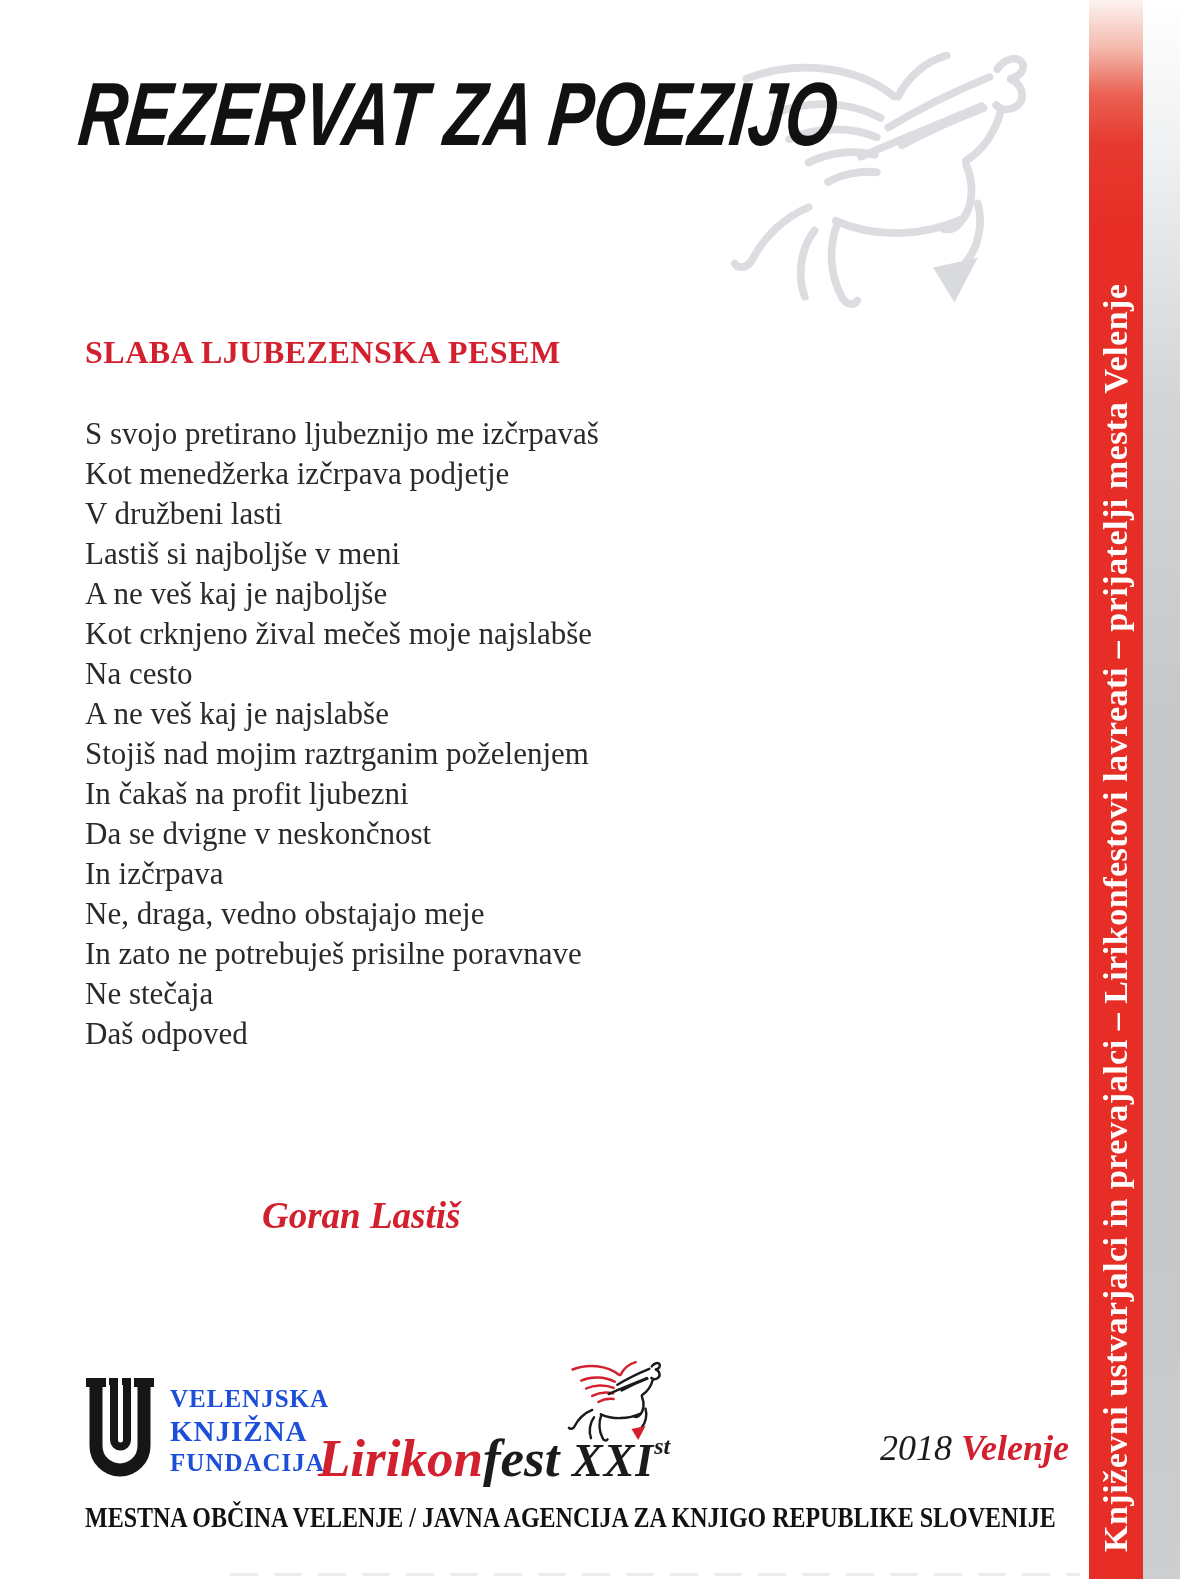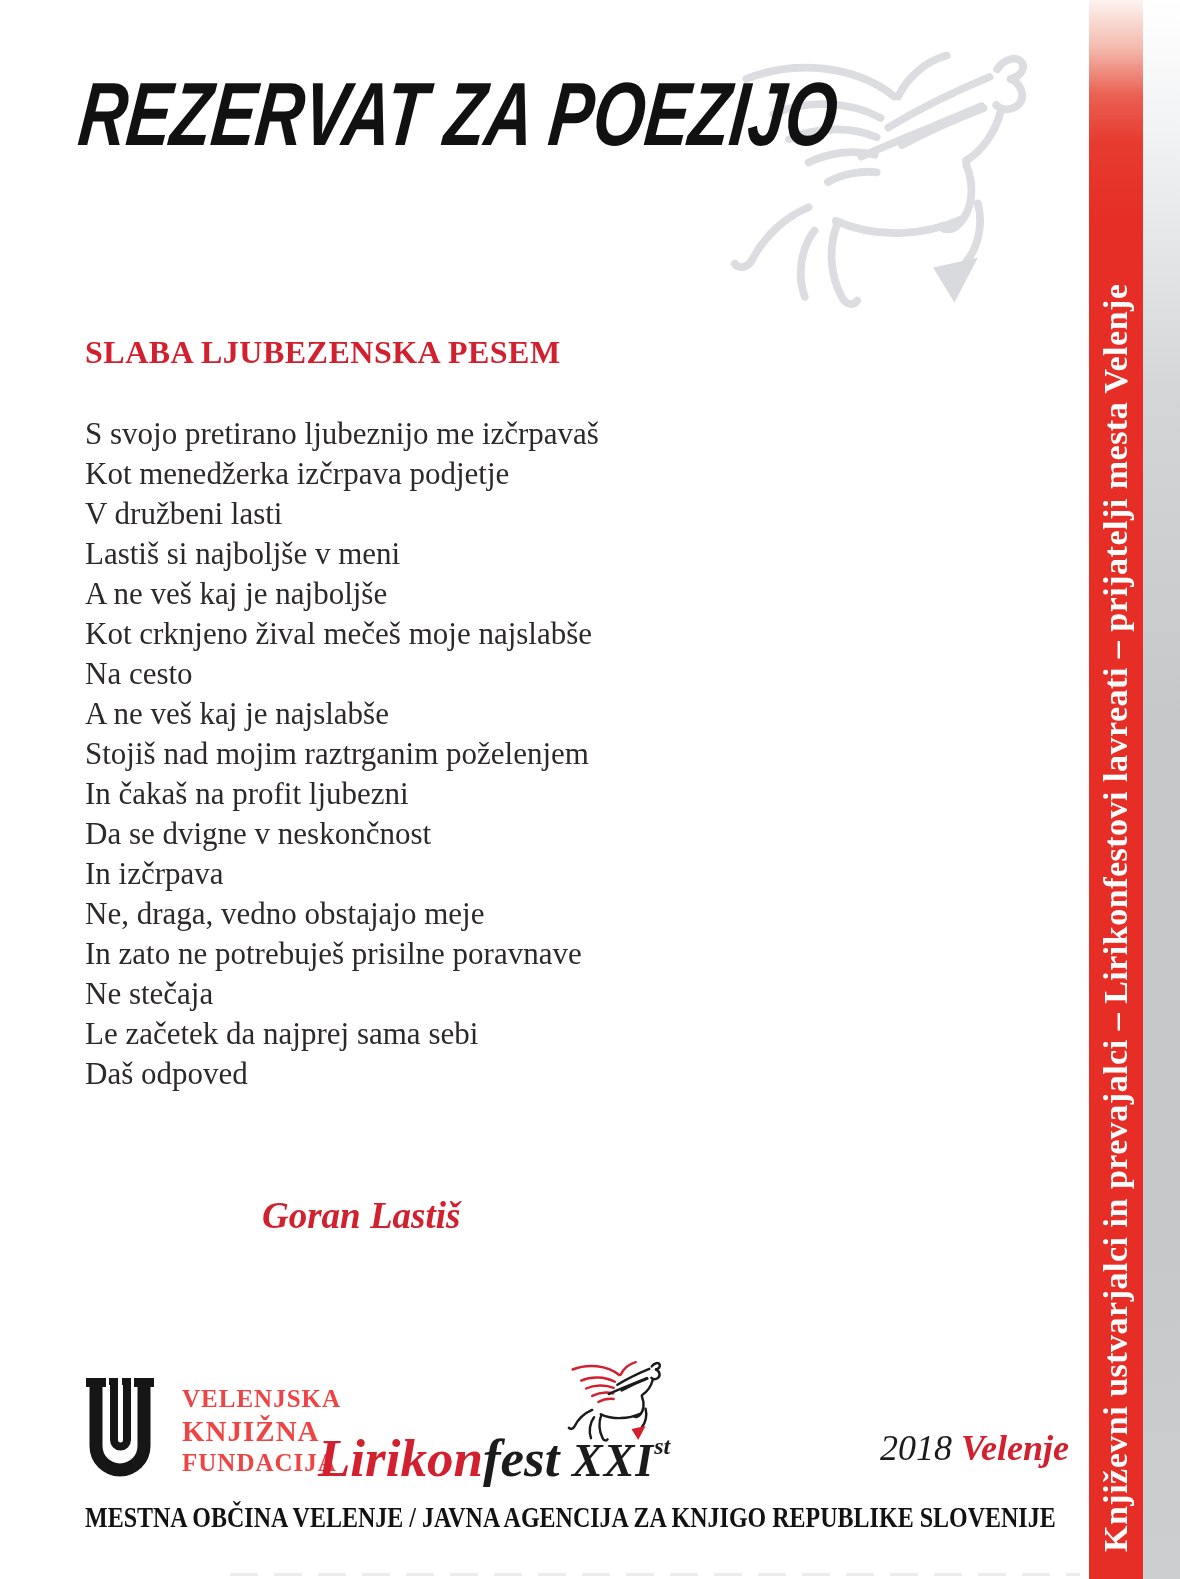--- a/index.html
+++ b/index.html
@@ -56,21 +56,21 @@
   }
   .edge-strip{
     position:absolute;top:0;bottom:0;right:0;width:37px;
     background:linear-gradient(to bottom,
       #ffffff 0%, #f2f3f4 8%, #d4d5d7 25%,
       var(--edge-gray,#c6c8ca) 45%, var(--edge-gray,#c6c8ca) 80%, #cdced0 100%);
   }
 
   
   .foundation-logo{position:absolute;left:83px;top:1374px;width:74px;height:118px;}
-  .foundation-name{position:absolute;left:170px;top:1384px;color:#ef4444;letter-spacing:1px;margin-left:12px;}
+  .foundation-name{position:absolute;left:170px;top:1384px;color:#1d4ed8;letter-spacing:1px;}
   .foundation-line1{font-size:25px;font-weight:600;line-height:30px;}
   .foundation-line2{font-size:29px;font-weight:700;line-height:34px;}
   .foundation-line3{font-size:25px;font-weight:600;line-height:30px;}
 
   .festival-logo{position:absolute;left:312px;top:1356px;width:410px;height:140px;}
   .festival-pegasus{position:absolute;left:198px;top:0;width:200px;height:92px;}
   .festival-wordmark{
     position:absolute;left:6px;top:76px;white-space:nowrap;
     font-style:italic;font-weight:700;line-height:1;
   }
@@ -163,21 +163,20 @@
     <div class="poem-line">Kot crknjeno žival mečeš moje najslabše</div>
     <div class="poem-line">Na cesto</div>
     <div class="poem-line">A ne veš kaj je najslabše</div>
     <div class="poem-line">Stojiš nad mojim raztrganim poželenjem</div>
     <div class="poem-line">In čakaš na profit ljubezni</div>
     <div class="poem-line">Da se dvigne v neskončnost</div>
     <div class="poem-line">In izčrpava</div>
     <div class="poem-line">Ne, draga, vedno obstajajo meje</div>
     <div class="poem-line">In zato ne potrebuješ prisilne poravnave</div>
     <div class="poem-line">Ne stečaja</div>
-    <div class="poem-line">Le začetek da najprej sama sebi</div>
     <div class="poem-line">Daš odpoved</div>
   </div>
   <div class="poem-author">Goran Lastiš</div>
 
   <div class="red-band"></div>
   <div class="edge-strip"></div>
   <div class="sidebar-label">Književni ustvarjalci in prevajalci – Lirikonfestovi lavreati – prijatelji mesta Velenje</div>
 
   <svg class="foundation-logo" viewBox="0 0 74 118">
     <use href="#book-mark"></use>

